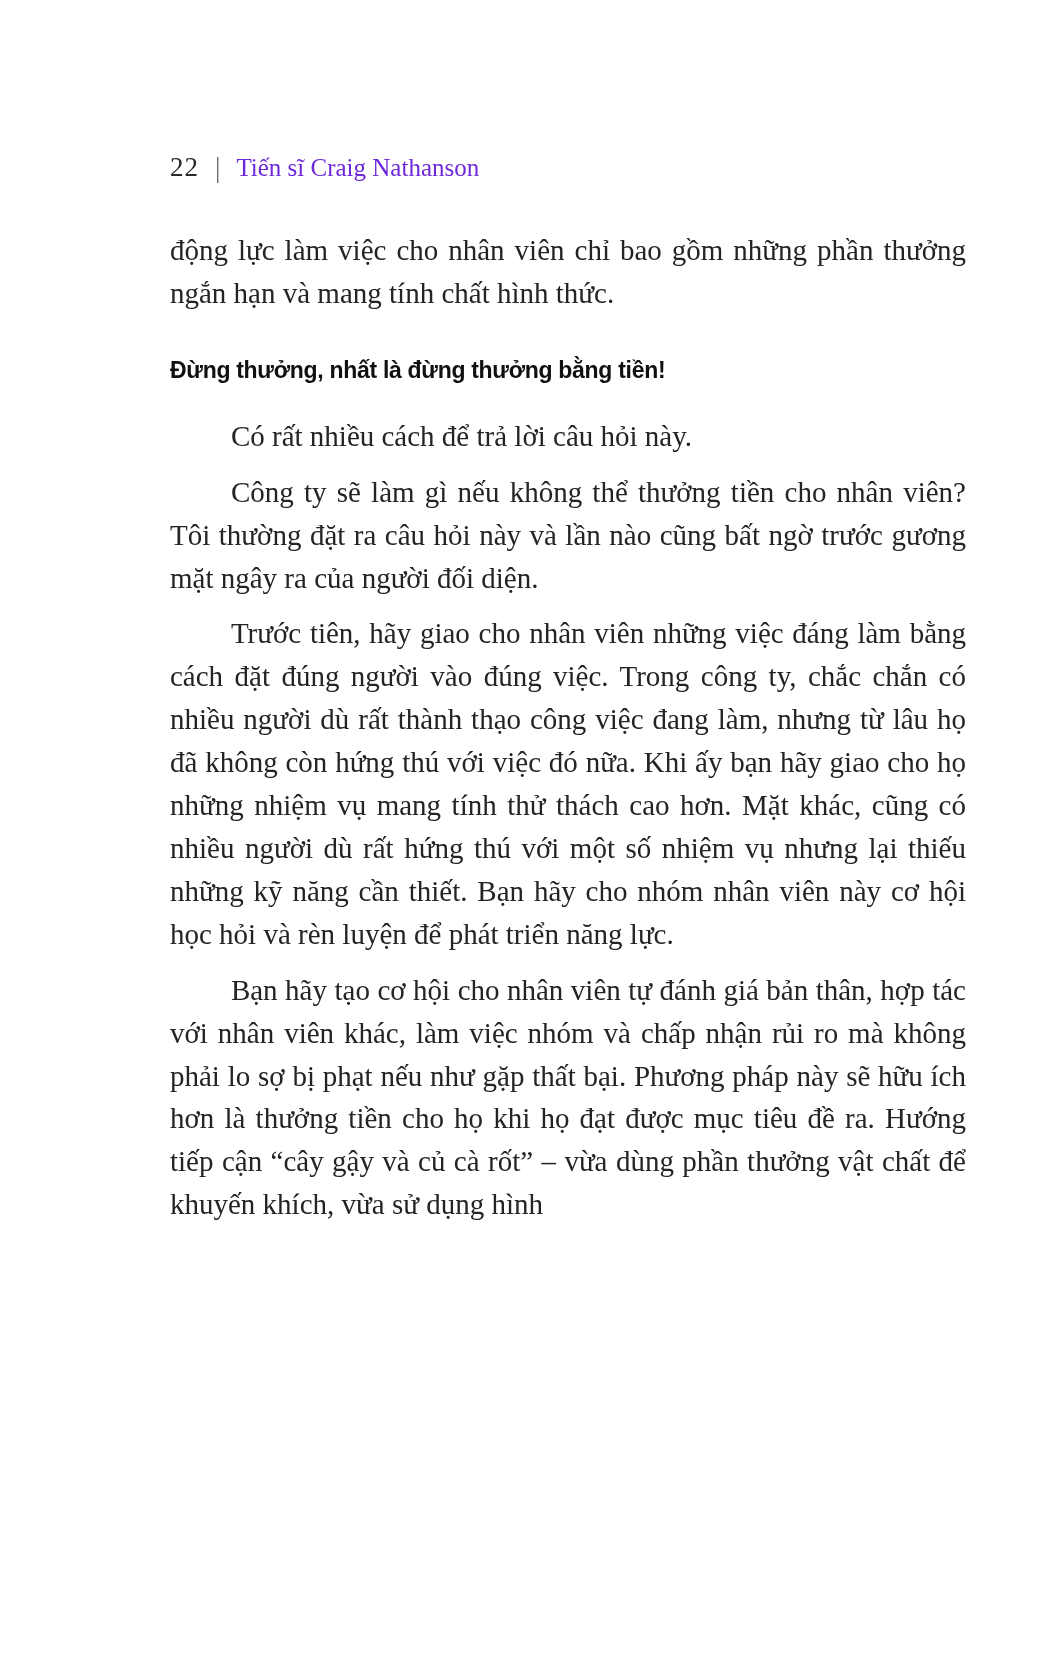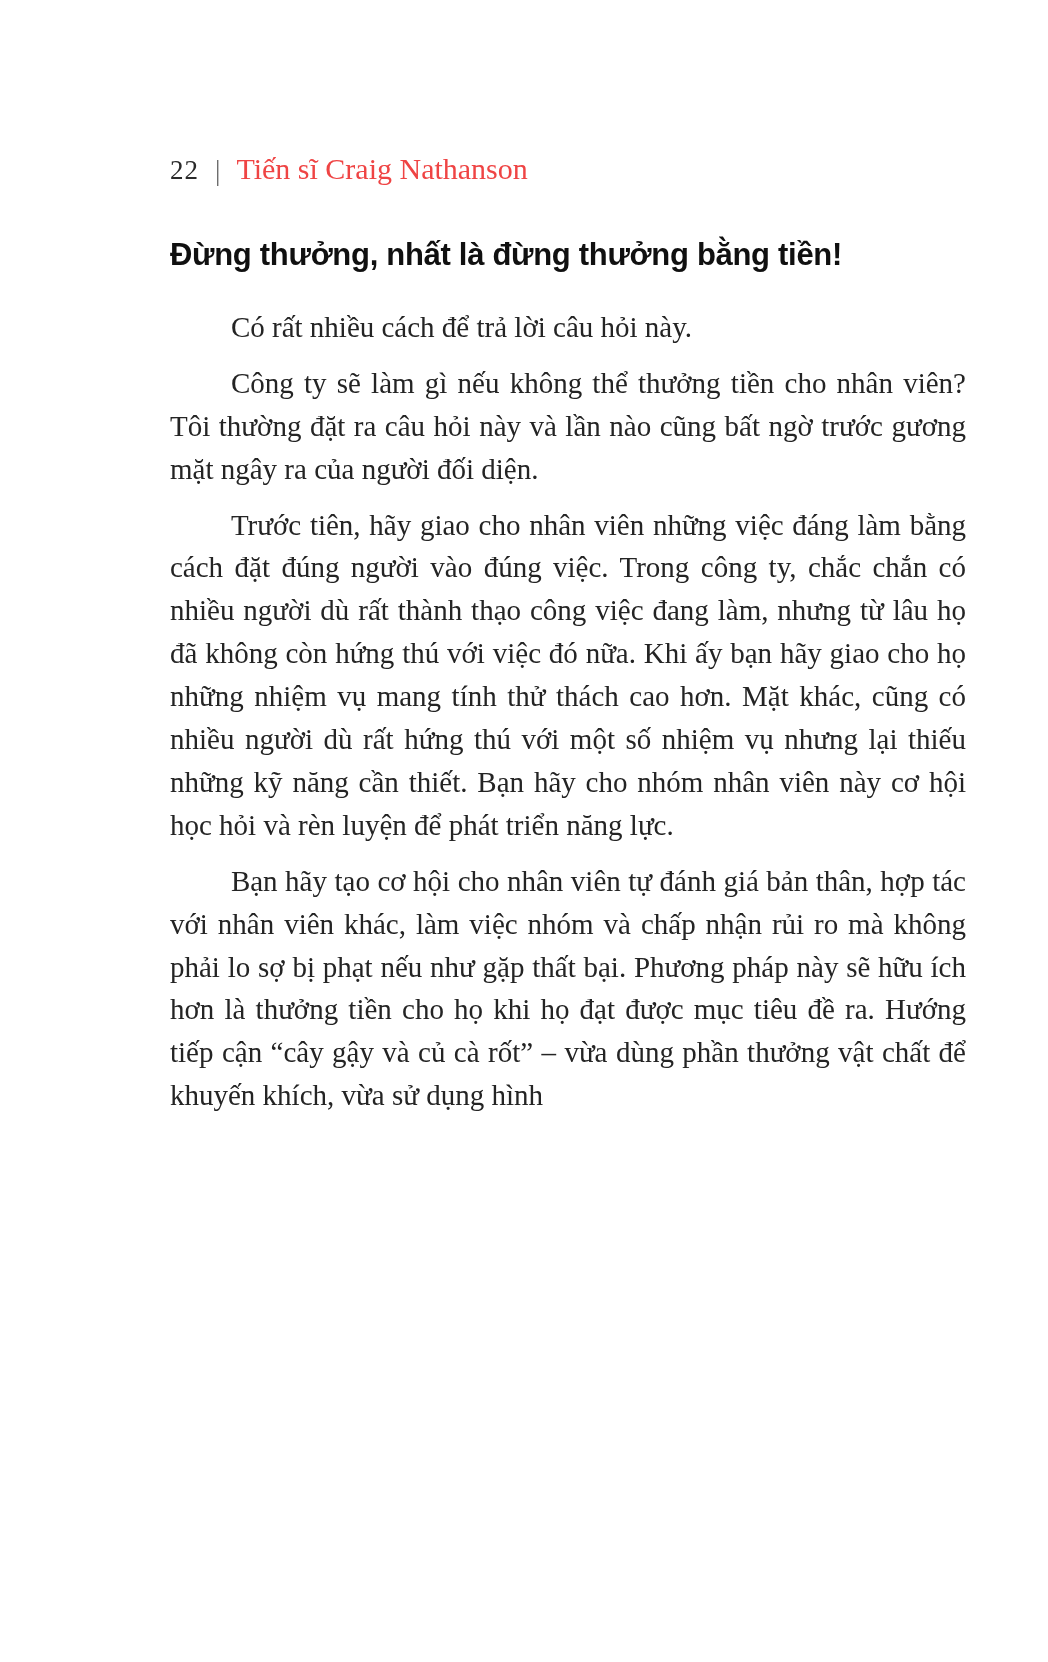--- a/index.html
+++ b/index.html
@@ -33,60 +33,61 @@
       margin-right: 16px;
     }
     .header-sep {
       color: #6a6a6a;
       font-weight: 300;
       margin-right: 16px;
       transform: scaleY(1.1);
       display: inline-block;
     }
     .author {
-      font-size: 30px;
-      color: #ef4444;
+      font-size: 25px;
+      color: #6d28d9;
     }
     .body-text {
       font-size: 29px;
       line-height: 1.48;
       text-align: justify;
       color: #242424;
     }
     .para {
       margin: 0 0 13px 0;
       text-indent: 2.1em;
     }
     .para.intro {
       text-indent: 0;
     }
     .section-heading {
       font-family: "Liberation Sans", "DejaVu Sans", sans-serif;
       font-weight: 700;
-      font-size: 31px;
+      font-size: 23px;
       color: #101010;
       text-align: left;
       text-indent: 0;
       margin: 38px 0 28px 0;
       letter-spacing: -0.3px;
     }
   </style>
 </head>
 <body>
 
 <div class="page">
 
   <div class="page-header">
     <span class="page-number">22</span>
     <span class="header-sep">|</span>
     <span class="author">Tiến sĩ Craig Nathanson</span>
   </div>
 
   <div class="body-text">
 
+    <p class="para intro">động lực làm việc cho nhân viên chỉ bao gồm những phần thưởng ngắn hạn và mang tính chất hình thức.</p>
 
     <h2 class="section-heading">Đừng thưởng, nhất là đừng thưởng bằng tiền!</h2>
 
     <p class="para">Có rất nhiều cách để trả lời câu hỏi này.</p>
 
     <p class="para">Công ty sẽ làm gì nếu không thể thưởng tiền cho nhân viên? Tôi thường đặt ra câu hỏi này và lần nào cũng bất ngờ trước gương mặt ngây ra của người đối diện.</p>
 
     <p class="para">Trước tiên, hãy giao cho nhân viên những việc đáng làm bằng cách đặt đúng người vào đúng việc. Trong công ty, chắc chắn có nhiều người dù rất thành thạo công việc đang làm, nhưng từ lâu họ đã không còn hứng thú với việc đó nữa. Khi ấy bạn hãy giao cho họ những nhiệm vụ mang tính thử thách cao hơn. Mặt khác, cũng có nhiều người dù rất hứng thú với một số nhiệm vụ nhưng lại thiếu những kỹ năng cần thiết. Bạn hãy cho nhóm nhân viên này cơ hội học hỏi và rèn luyện để phát triển năng lực.</p>
 
     <p class="para">Bạn hãy tạo cơ hội cho nhân viên tự đánh giá bản thân, hợp tác với nhân viên khác, làm việc nhóm và chấp nhận rủi ro mà không phải lo sợ bị phạt nếu như gặp thất bại. Phương pháp này sẽ hữu ích hơn là thưởng tiền cho họ khi họ đạt được mục tiêu đề ra. Hướng tiếp cận “cây gậy và củ cà rốt” – vừa dùng phần thưởng vật chất để khuyến khích, vừa sử dụng hình</p>

